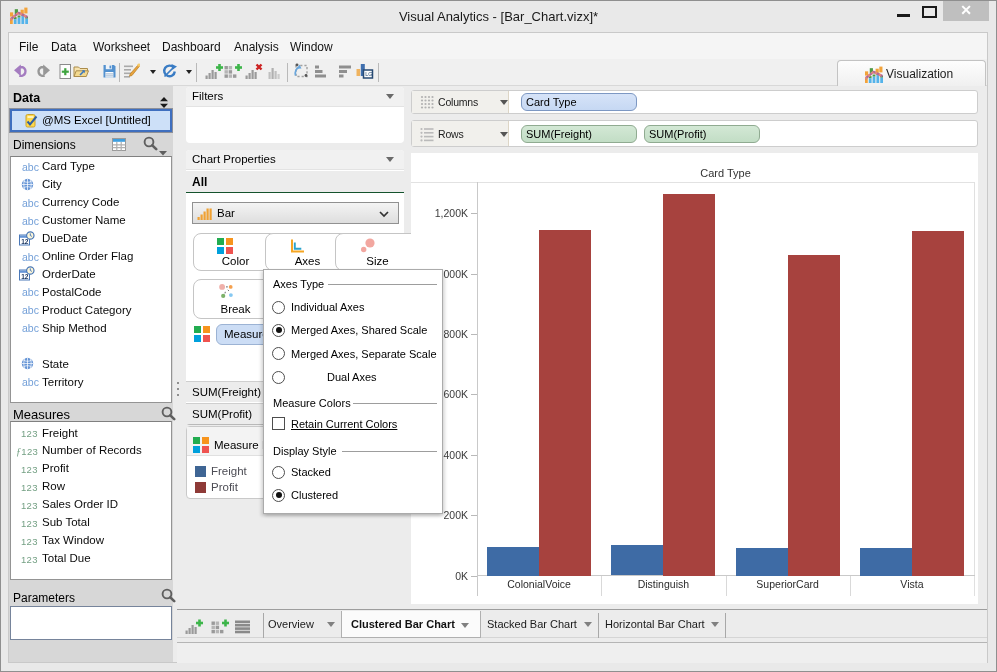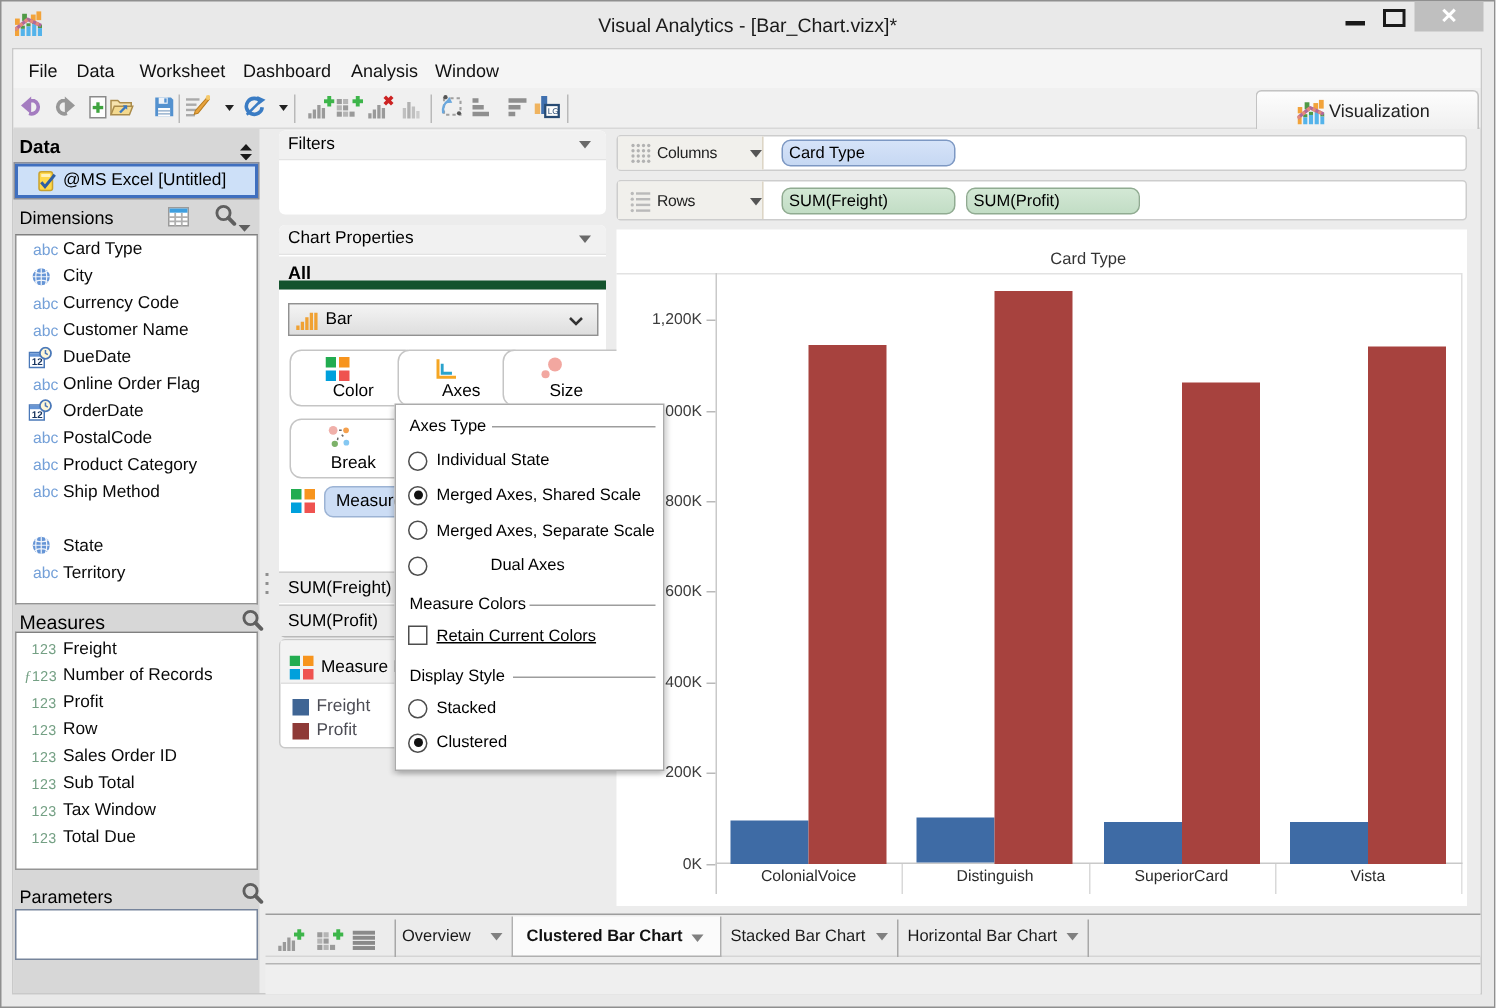--- a/index.html
+++ b/index.html
@@ -364,21 +364,21 @@
       <div class="mhead" style="top:0;">
           <span>Filters</span>
           <div class="harrow"></div>
         </div>
     </div>
     <div class="mpanel" style="left:177px;top:117px;width:218px;height:274px;box-shadow:0 1px 0 #b9b9b9;">
       <div class="mhead" style="top:0;">
           <span>Chart Properties</span>
           <div class="harrow"></div>
         </div>
-      <div class="abs" style="left:0;top:21px;width:218px;height:22px;background:#ececec;border-bottom:6px solid #14532d;">
+      <div class="abs" style="left:0;top:21px;width:218px;height:22px;background:#ececec;border-bottom:1px solid #14532d;">
           <span class="abs" style="left:6px;top:4px;font-size:12px;font-weight:bold;">All</span>
         </div>
       <div class="abs" style="left:6px;top:52px;width:207px;height:22px;background:linear-gradient(#f4f4f4,#dedede);border:1px solid #919191;">
         <svg class="abs" style="left:4px;top:3px;" width="16" height="15">
             <rect x="0.5" y="11" width="2.2" height="3" fill="#f0a133"></rect>
             <rect x="3.5" y="8.5" width="2.2" height="5.5" fill="#f0a133"></rect>
             <rect x="6.5" y="5.5" width="2.2" height="8.5" fill="#f0a133"></rect>
             <rect x="9.5" y="2.5" width="2.2" height="11.5" fill="#f0a133"></rect>
             <rect x="12.5" y="2.5" width="2.2" height="11.5" fill="#f0a133"></rect>
           </svg>
@@ -532,21 +532,21 @@
       <div class="xlab" style="left:314.6px;top:425px;">SuperiorCard</div>
       <div class="bar" style="left:448.9px;top:395.0px;width:52px;height:27.5px;background:#3e6ba5;"></div>
       <div class="bar" style="left:500.9px;top:77.5px;width:52px;height:345.0px;background:#a7423e;"></div>
       <div class="xlab" style="left:438.9px;top:425px;">Vista</div>
     </div>
   </div>
   <div id="popup">
     <div class="grouplab" style="top:8px;">Axes Type</div>
     <div class="gline" style="left:64px;top:14px;width:109px;"></div>
     <div class="radio" style="top:30.5px;"></div>
-      <div class="plab" style="top:31px;">Individual State</div>
+      <div class="plab" style="top:31px;">Individual Axes</div>
     <div class="radio sel" style="top:53.5px;"></div>
       <div class="plab" style="top:54px;">Merged Axes, Shared Scale</div>
     <div class="radio" style="top:77px;"></div>
       <div class="plab" style="top:77.5px;">Merged Axes, Separate Scale</div>
     <div class="radio" style="top:100.5px;"></div>
       <div class="plab" style="top:101px;padding-left:36px;">Dual Axes</div>
     <div class="grouplab" style="top:127px;">Measure Colors</div>
     <div class="gline" style="left:89px;top:133px;width:84px;"></div>
     <div class="abs" style="left:8px;top:147px;width:13px;height:13px;border:1px solid #4d4d4d;background:#fff;"></div>
     <div class="plab" style="top:148px;text-decoration:underline;">Retain Current Colors</div>

